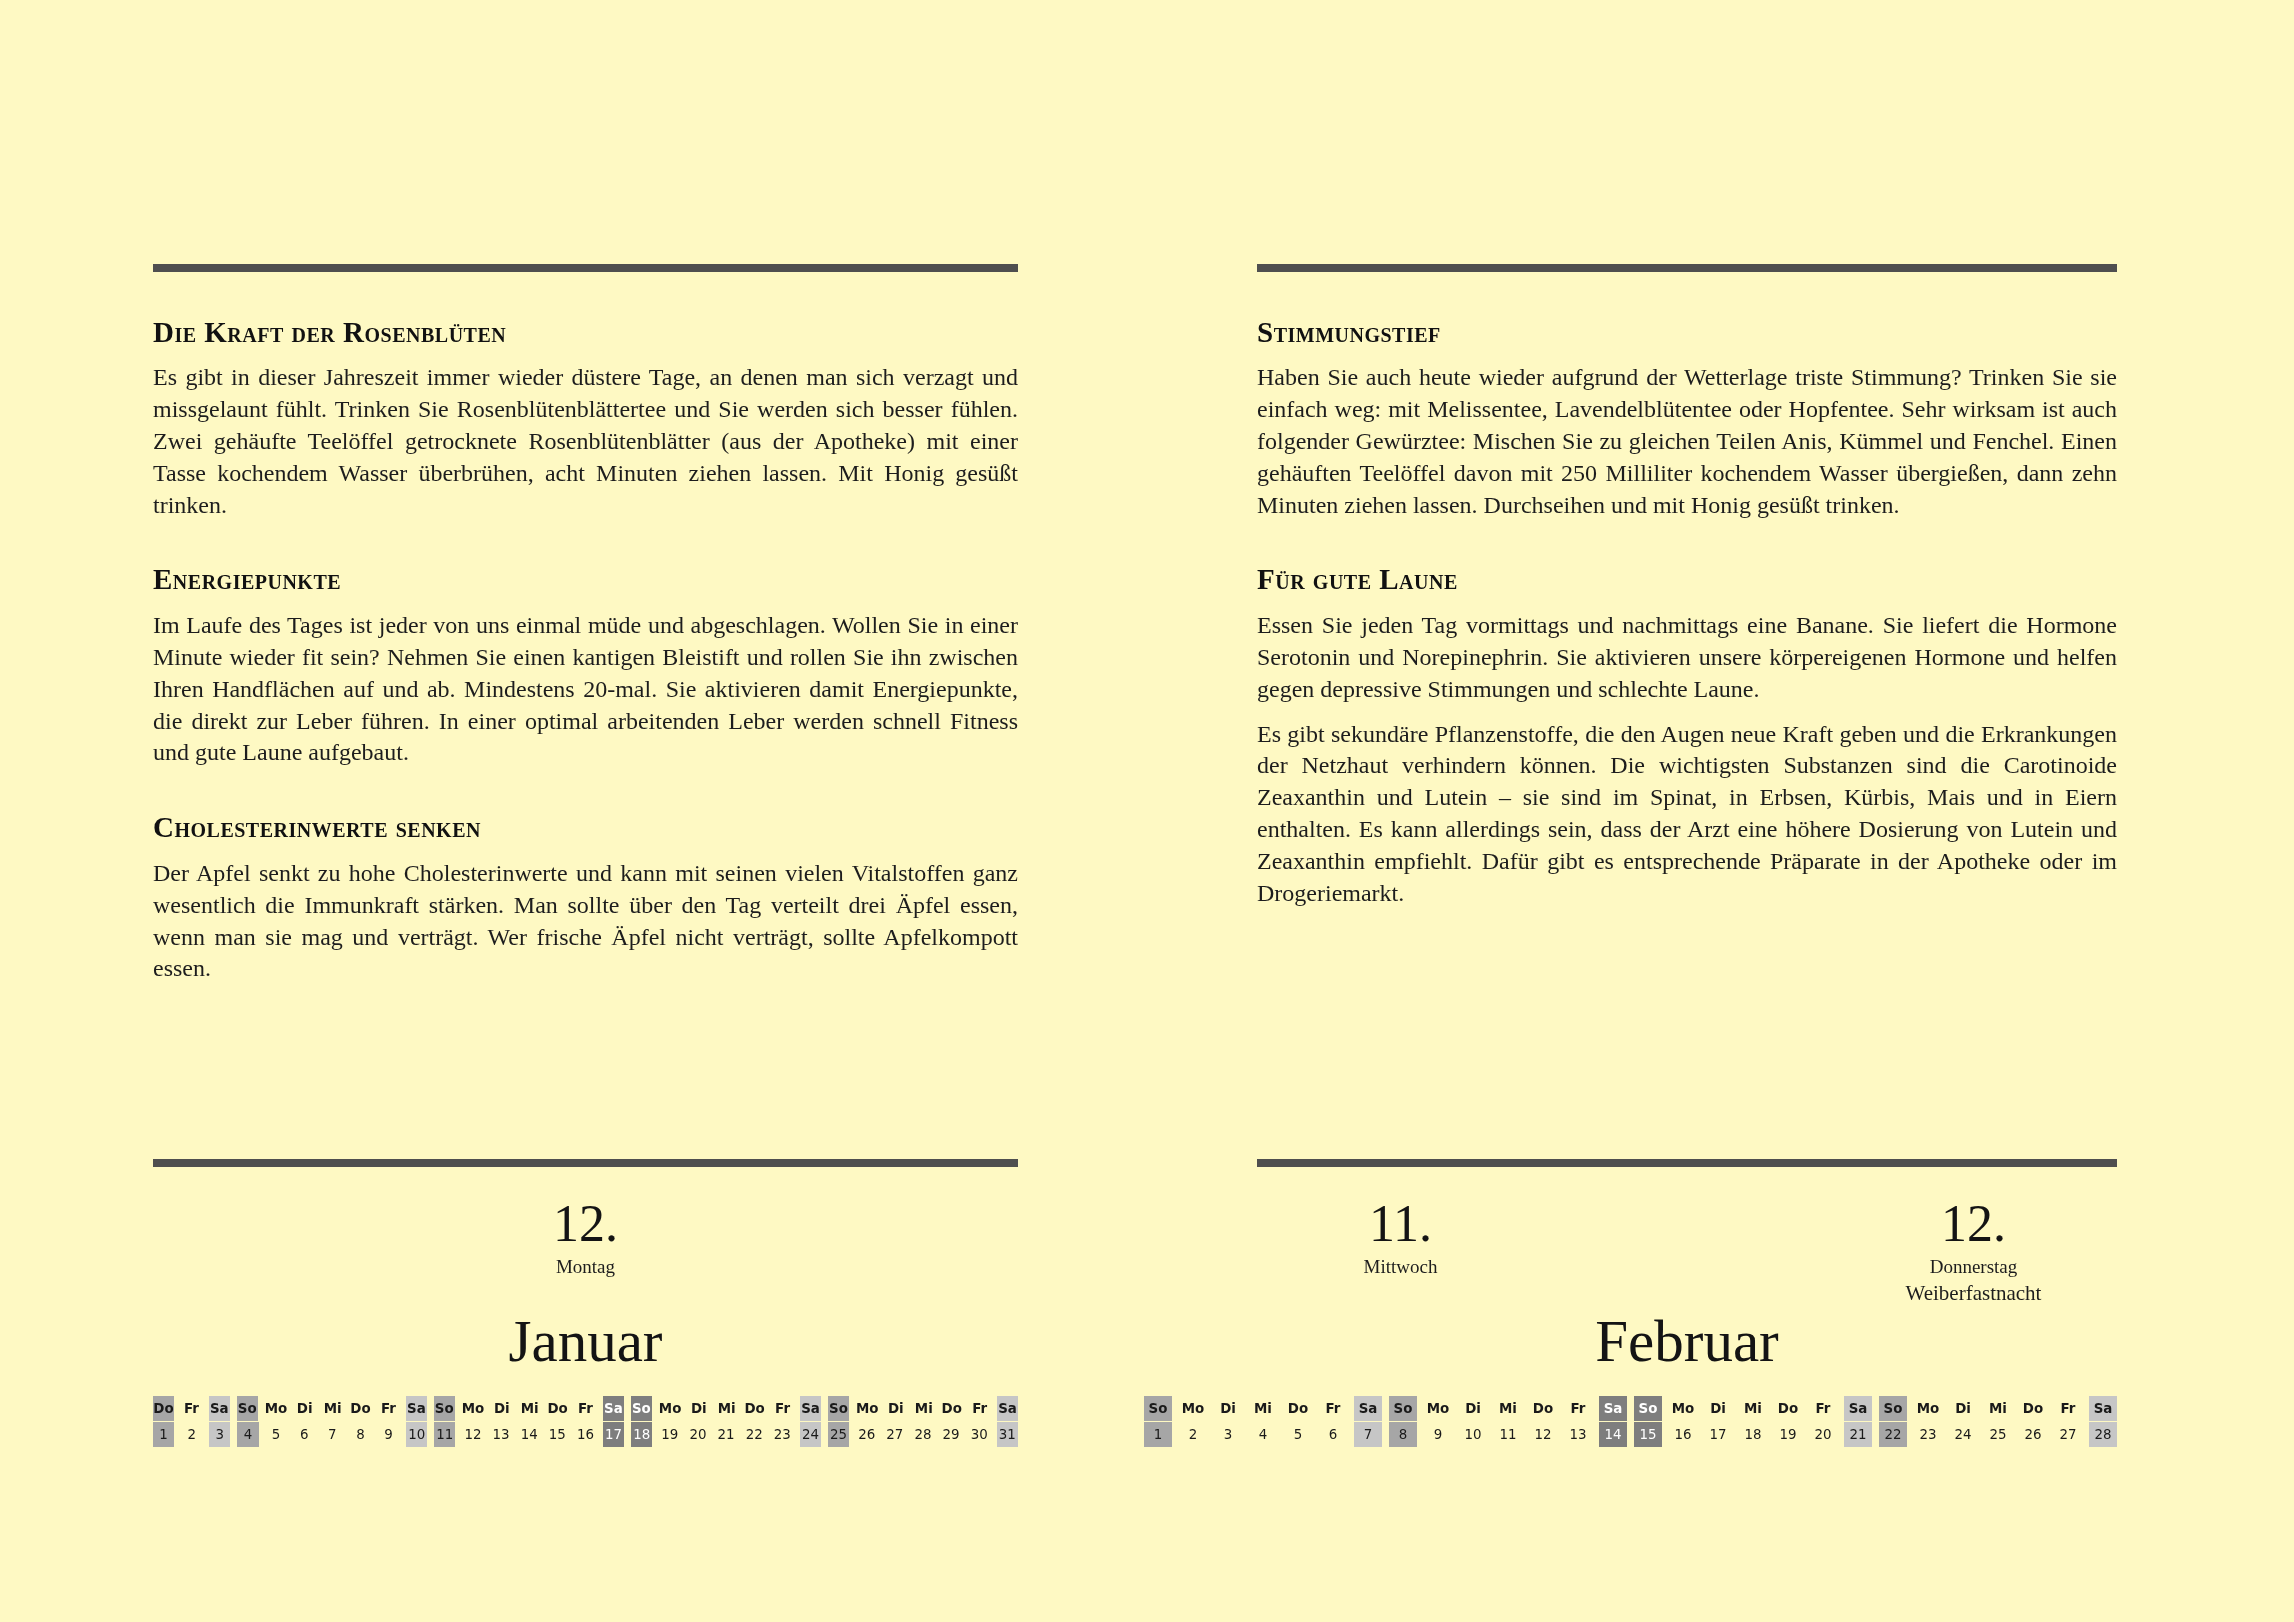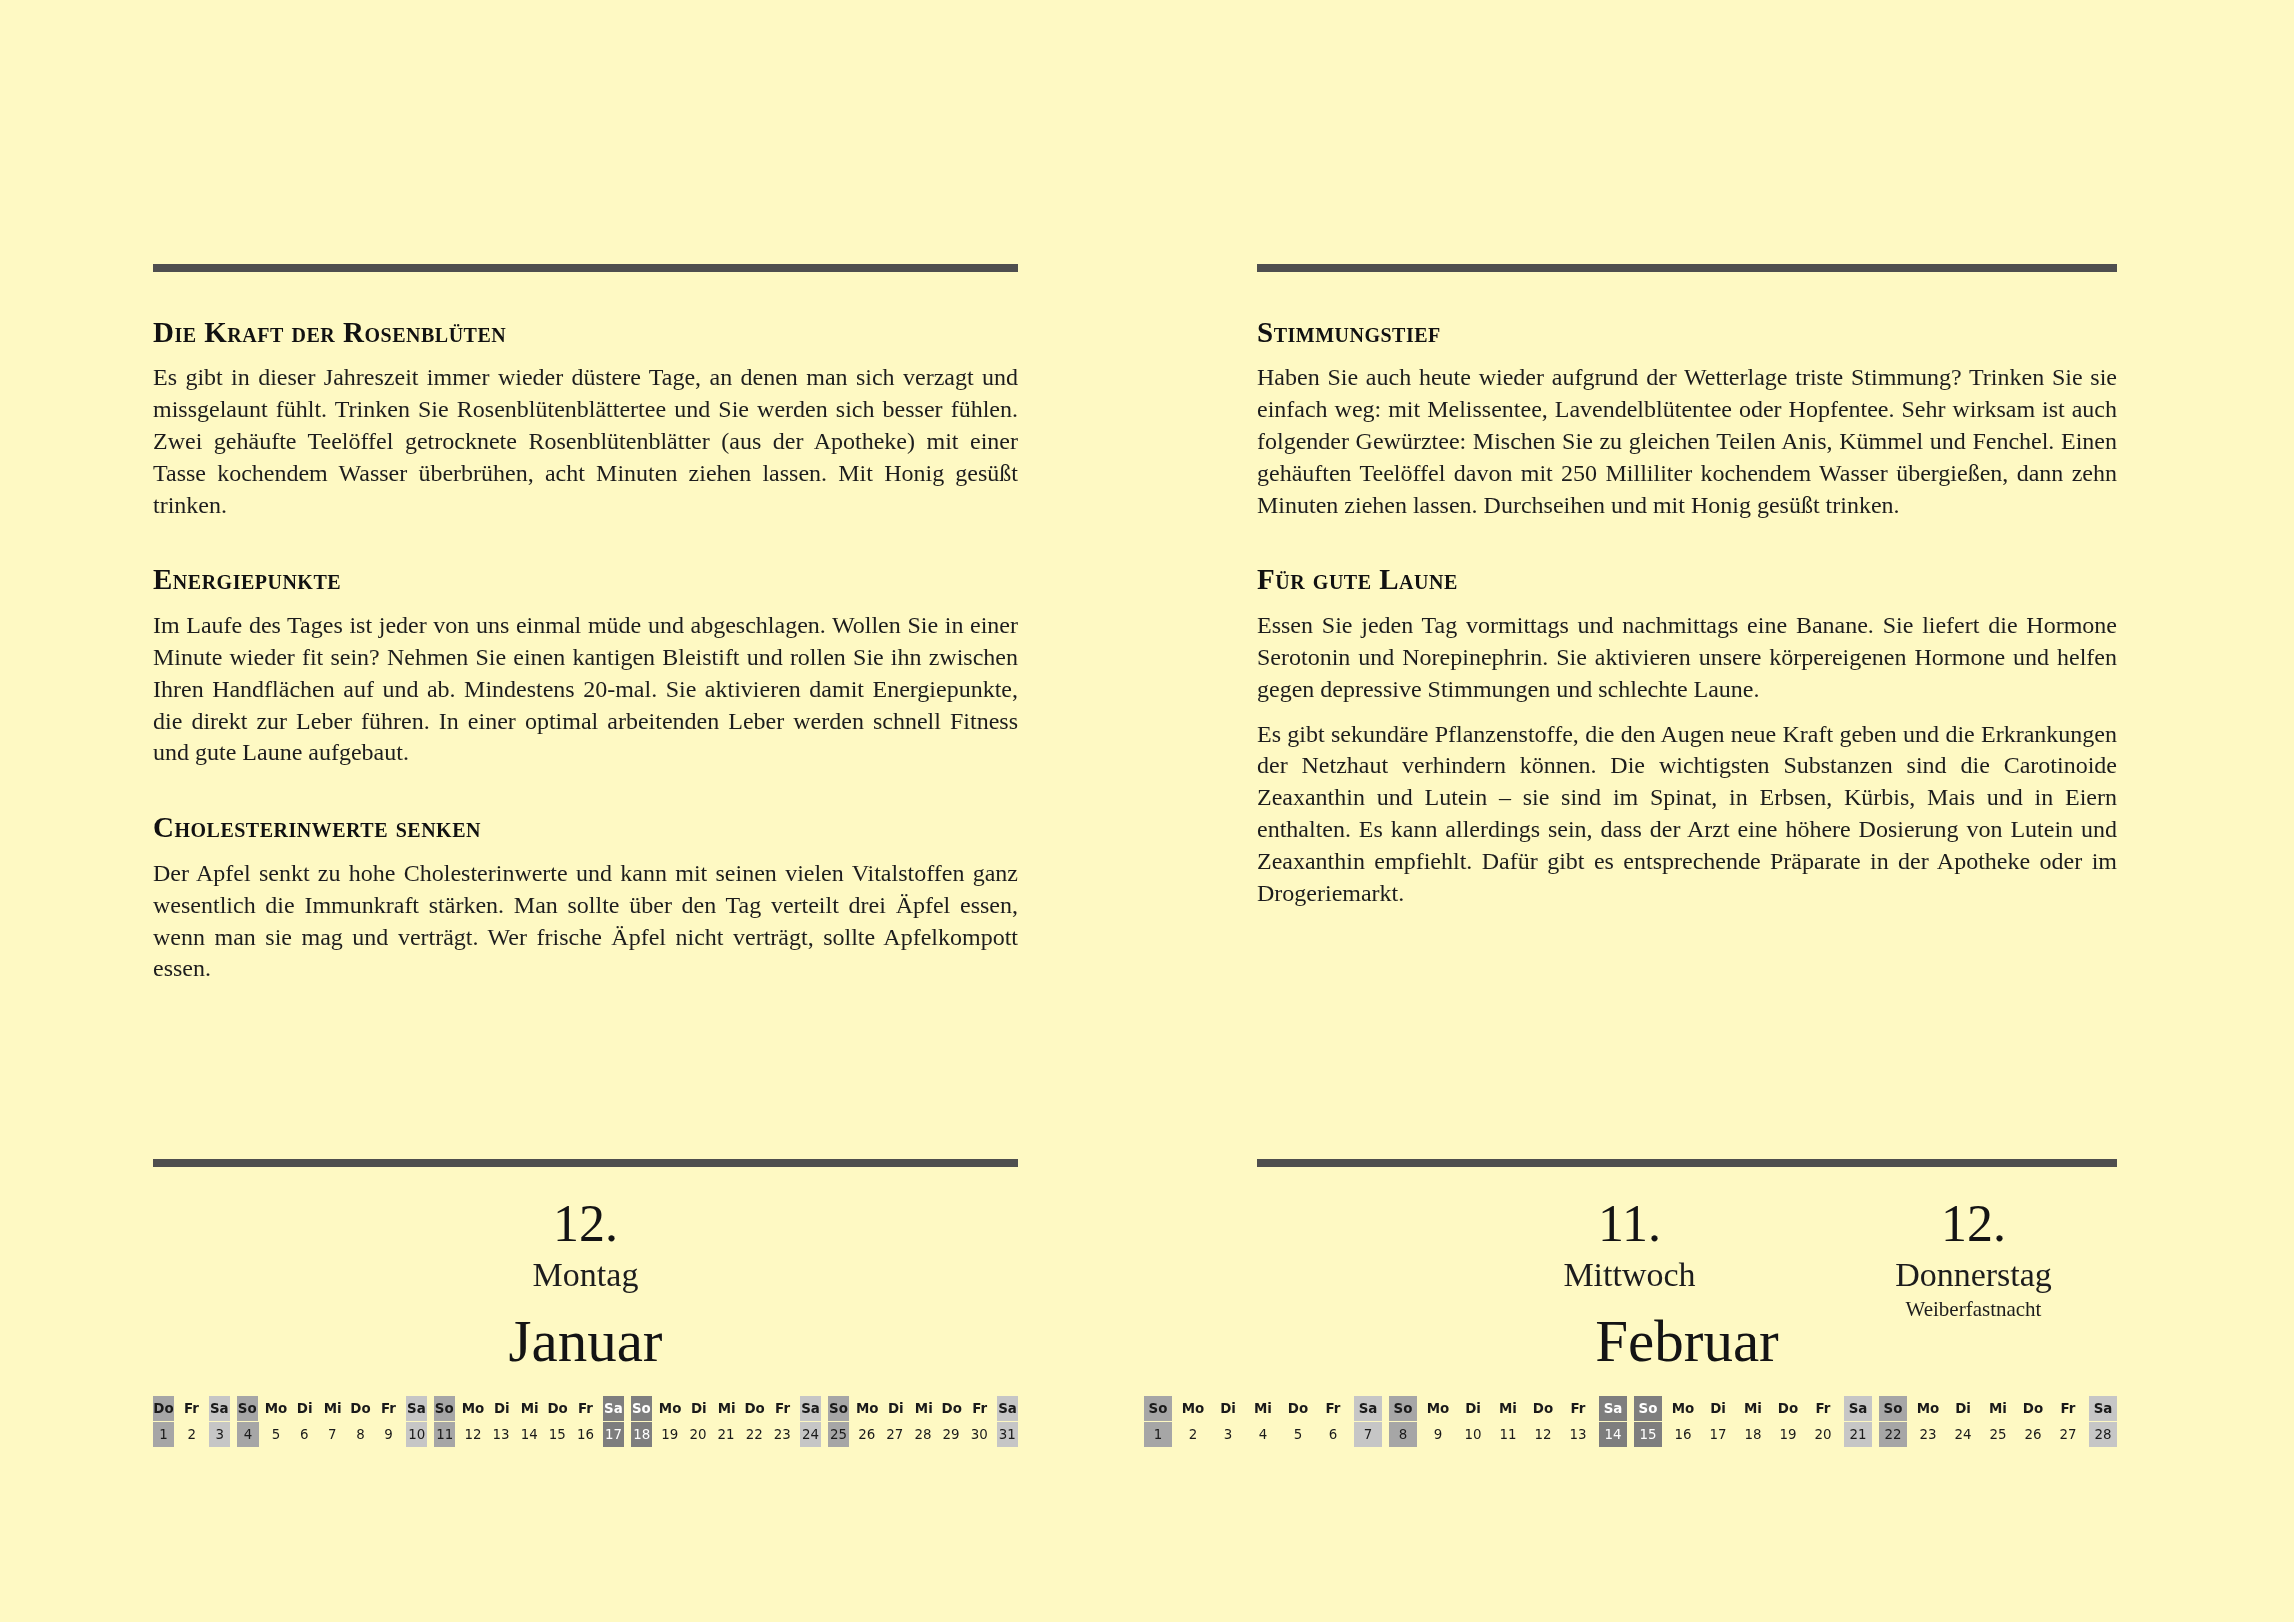--- a/index.html
+++ b/index.html
@@ -15,24 +15,24 @@
     margin-top:42px;font-size:29px;line-height:1.15;font-variant:small-caps;
     font-weight:600;letter-spacing:0.5px;color:#111;
   }
   .sections .section-heading:first-child{margin-top:44px;}
   .section-body{
     margin:13px 0 0 0;font-size:24px;line-height:1.33;text-align:justify;
     hyphens:auto;color:var(--text,#1d1d1d);
   }
   .dates-row{display:flex;margin-top:23px;height:122px;}
   .dates-center{justify-content:center;}
-  .dates-right{justify-content:flex-end;gap:57px;}
+  .dates-right{justify-content:space-between;gap:57px;}
   .date-block{width:287px;text-align:center;}
   .date-number{font-size:52px;line-height:1;color:#141414;margin-top:8px;}
-  .date-day{font-size:34px;margin-top:6.7px;}
+  .date-day{font-size:19px;margin-top:6.7px;}
   .date-note{font-size:21px;margin-top:2.9px;}
   .month{text-align:center;font-size:59px;line-height:1;color:#141414;}
   .cal-strip{margin-top:25px;}
   .cal-row{display:flex;gap:7px;}
   .cal-row + .cal-row{margin-top:1.9px;}
   .cal-cell{
     flex:1 1 0;height:25px;display:flex;align-items:center;justify-content:center;
     font-family:"DejaVu Sans", sans-serif;font-size:13.4px;color:#1a1a1a;
   }
   .cal-dow{font-weight:bold;}

